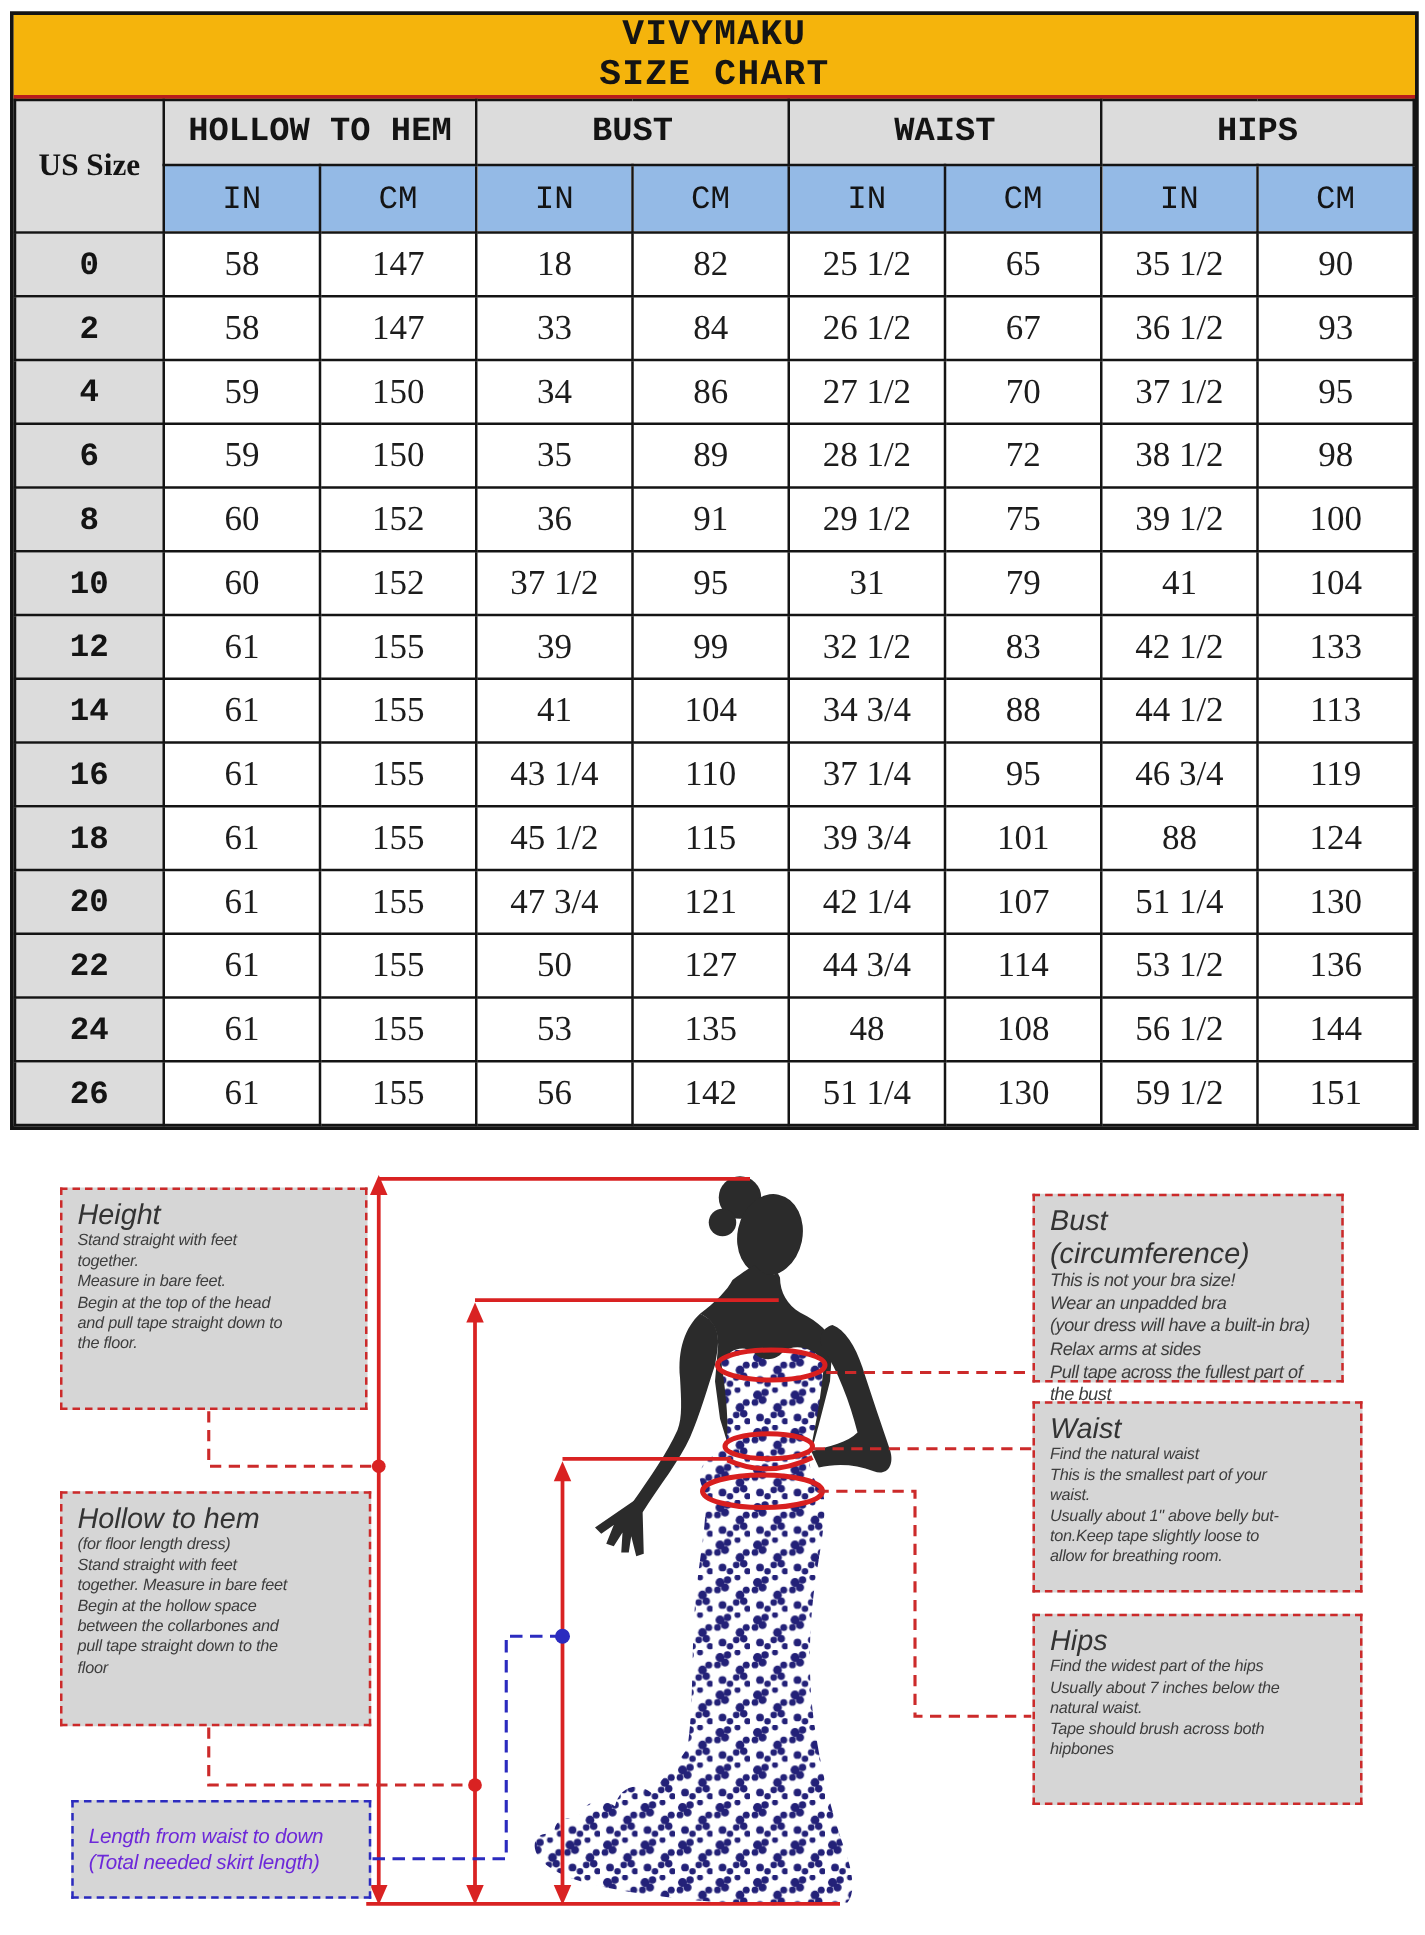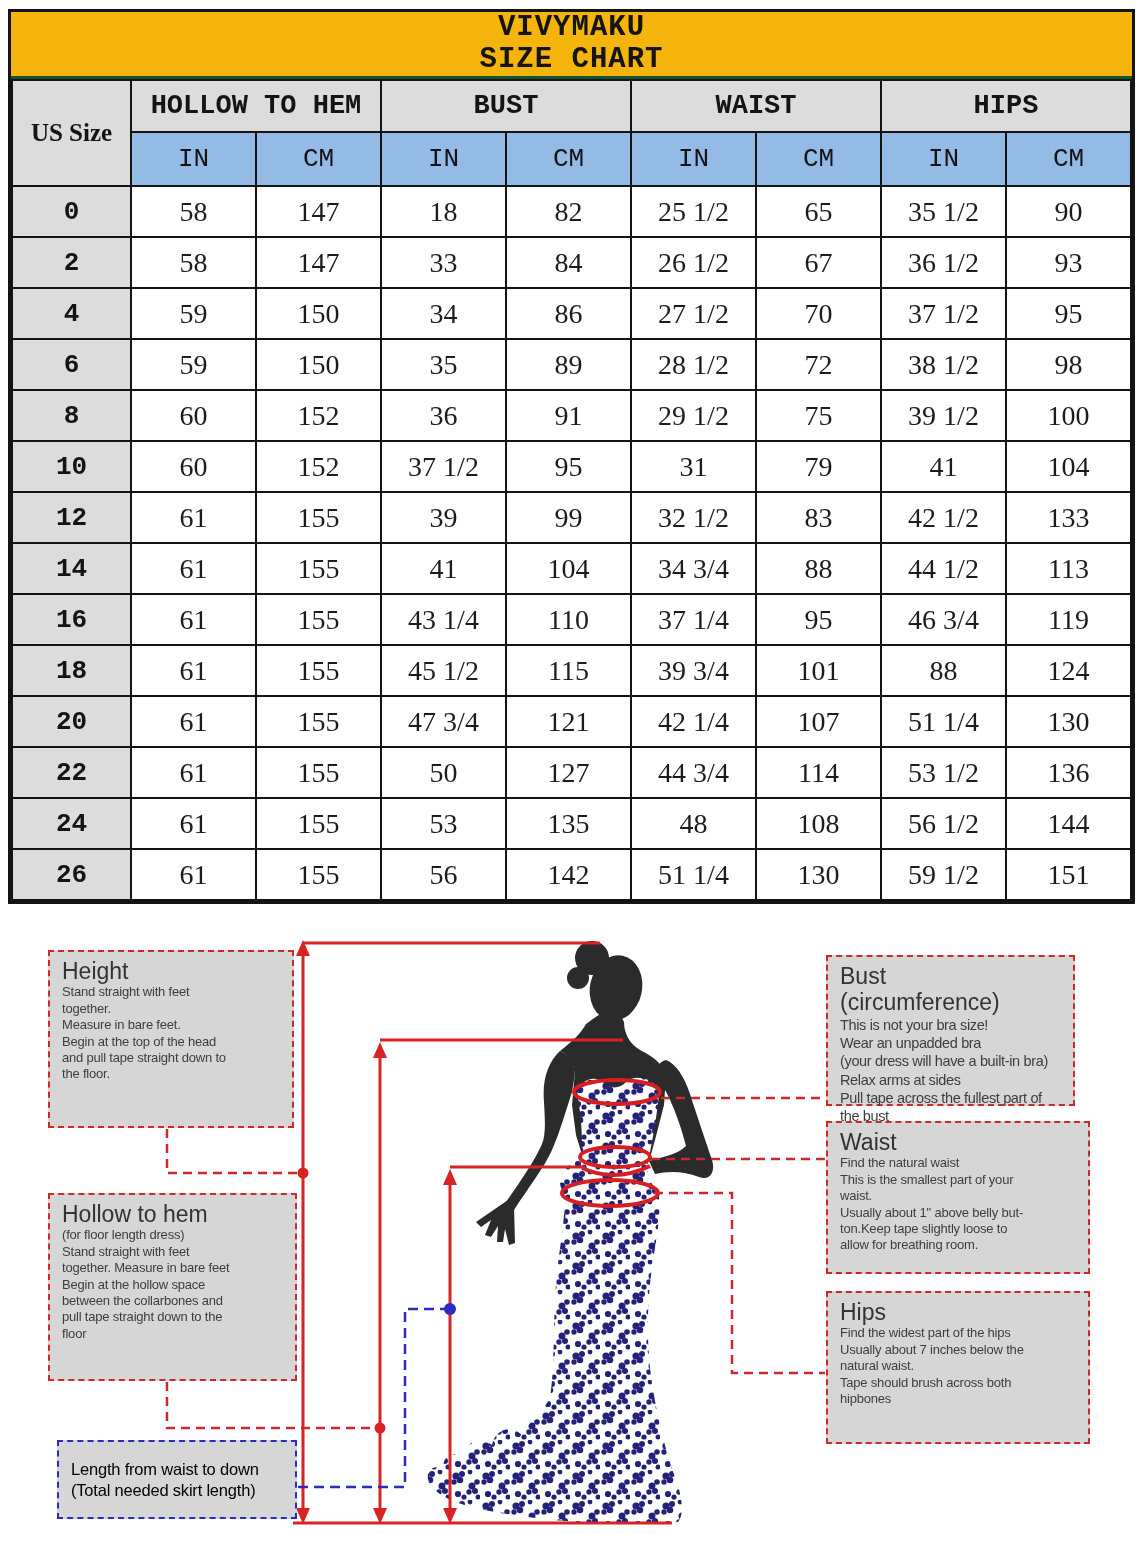--- a/index.html
+++ b/index.html
@@ -1,45 +1,45 @@
 <!DOCTYPE html>
 <html><head>
 <meta charset="utf-8">
 <style>
   html,body{margin:0;padding:0;background:#ffffff;}
   .page{position:relative;width:1140px;height:1548px;background:#ffffff;overflow:hidden;
         font-family:"Liberation Sans",sans-serif;}
   
   .chart{position:absolute;left:8px;top:9px;width:1121px;border:3px solid #141414;}
   .banner{height:64px;background:#F5B40C;display:flex;flex-direction:column;align-items:center;
-          justify-content:center;border-bottom:3px solid #14532d;}
+          justify-content:center;border-bottom:3px solid #b91c1c;}
   .banner div{font-family:"Liberation Mono",monospace;font-weight:bold;font-size:29px;
               color:#141414;line-height:1.1;letter-spacing:1px;}
   table{border-collapse:collapse;table-layout:fixed;width:100%;}
   col.c0{width:119px;}
   th,td{border:2px solid #141414;text-align:center;vertical-align:middle;padding:0;overflow:hidden;}
   thead th.corner{background:#DCDCDC;font-family:Liberation Serif, serif;font-weight:bold;
                   font-size:25px;color:#141414;}
   thead th.group{background:#DCDCDC;font-family:"Liberation Mono",monospace;font-weight:bold;
                  font-size:27px;color:#141414;height:50px;}
   thead th.unit{background:#94BAE6;font-family:"Liberation Mono",monospace;font-weight:normal;
                 font-size:26px;color:#141414;height:52px;}
   tbody th{background:#DCDCDC;font-family:"Liberation Mono",monospace;font-weight:bold;
            font-size:26px;color:#141414;height:49px;}
   tbody td{background:#ffffff;font-family:"Liberation Serif",serif;font-size:28px;color:#1c1c1c;}
   
   .diagram{position:absolute;left:0;top:930px;width:1140px;height:618px;}
   .diagram svg{position:absolute;left:0;top:0;}
   .note{position:absolute;background:#D6D6D6;border:2px dashed #CC2A2A;padding:6px 22px 6px 12px;
-        box-sizing:border-box;}
+        box-sizing:border-box;font-style:italic;}
   .note .t{font-size:23px;color:#333333;line-height:1.15;}
   .note .b{font-size:13px;color:#3d3d3d;line-height:1.26;white-space:pre-line;letter-spacing:-0.2px;}
   .note.bust .b{font-size:14.5px;letter-spacing:-0.35px;}
   .note.len{border-color:#2B2BBF;display:flex;align-items:center;}
-  .note.len .b{font-size:16.5px;color:#000000;}
+  .note.len .b{font-size:16.5px;color:#6d28d9;}
   #box-height {left:48px; top:20px;  width:246px;height:178px;}
   #box-hollow {left:48px; top:263px; width:249px;height:188px;}
   #box-length {left:57px; top:510px; width:240px;height:79px;}
   #box-bust   {left:826px;top:25px;  width:249px;height:151px;}
   #box-waist  {left:826px;top:191px; width:264px;height:153px;}
   #box-hips   {left:826px;top:361px; width:264px;height:153px;}
 </style>
 </head>
 <body>
 

